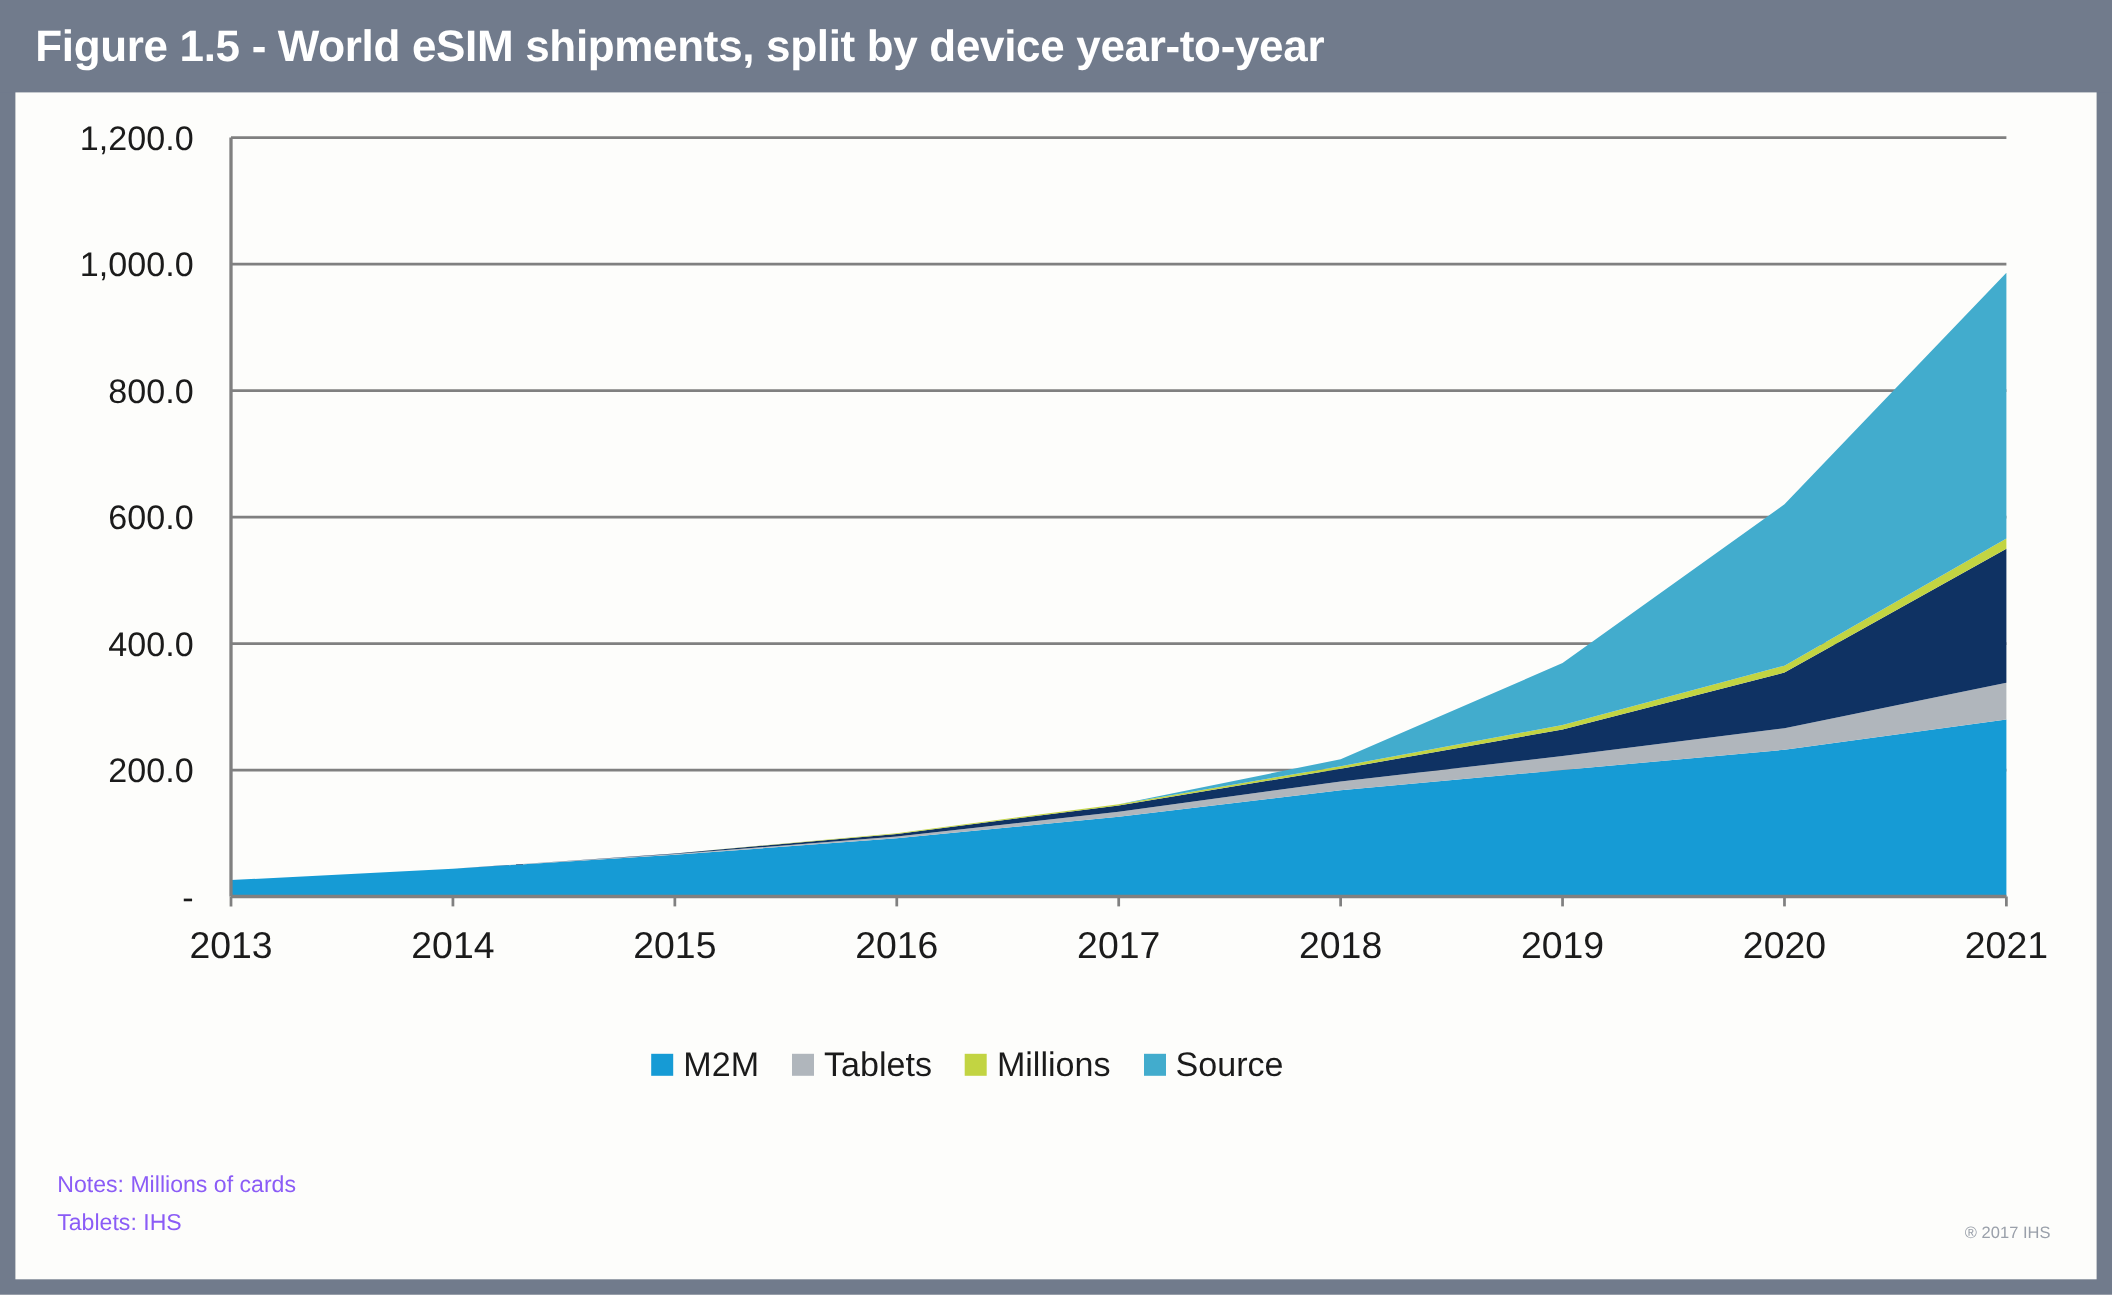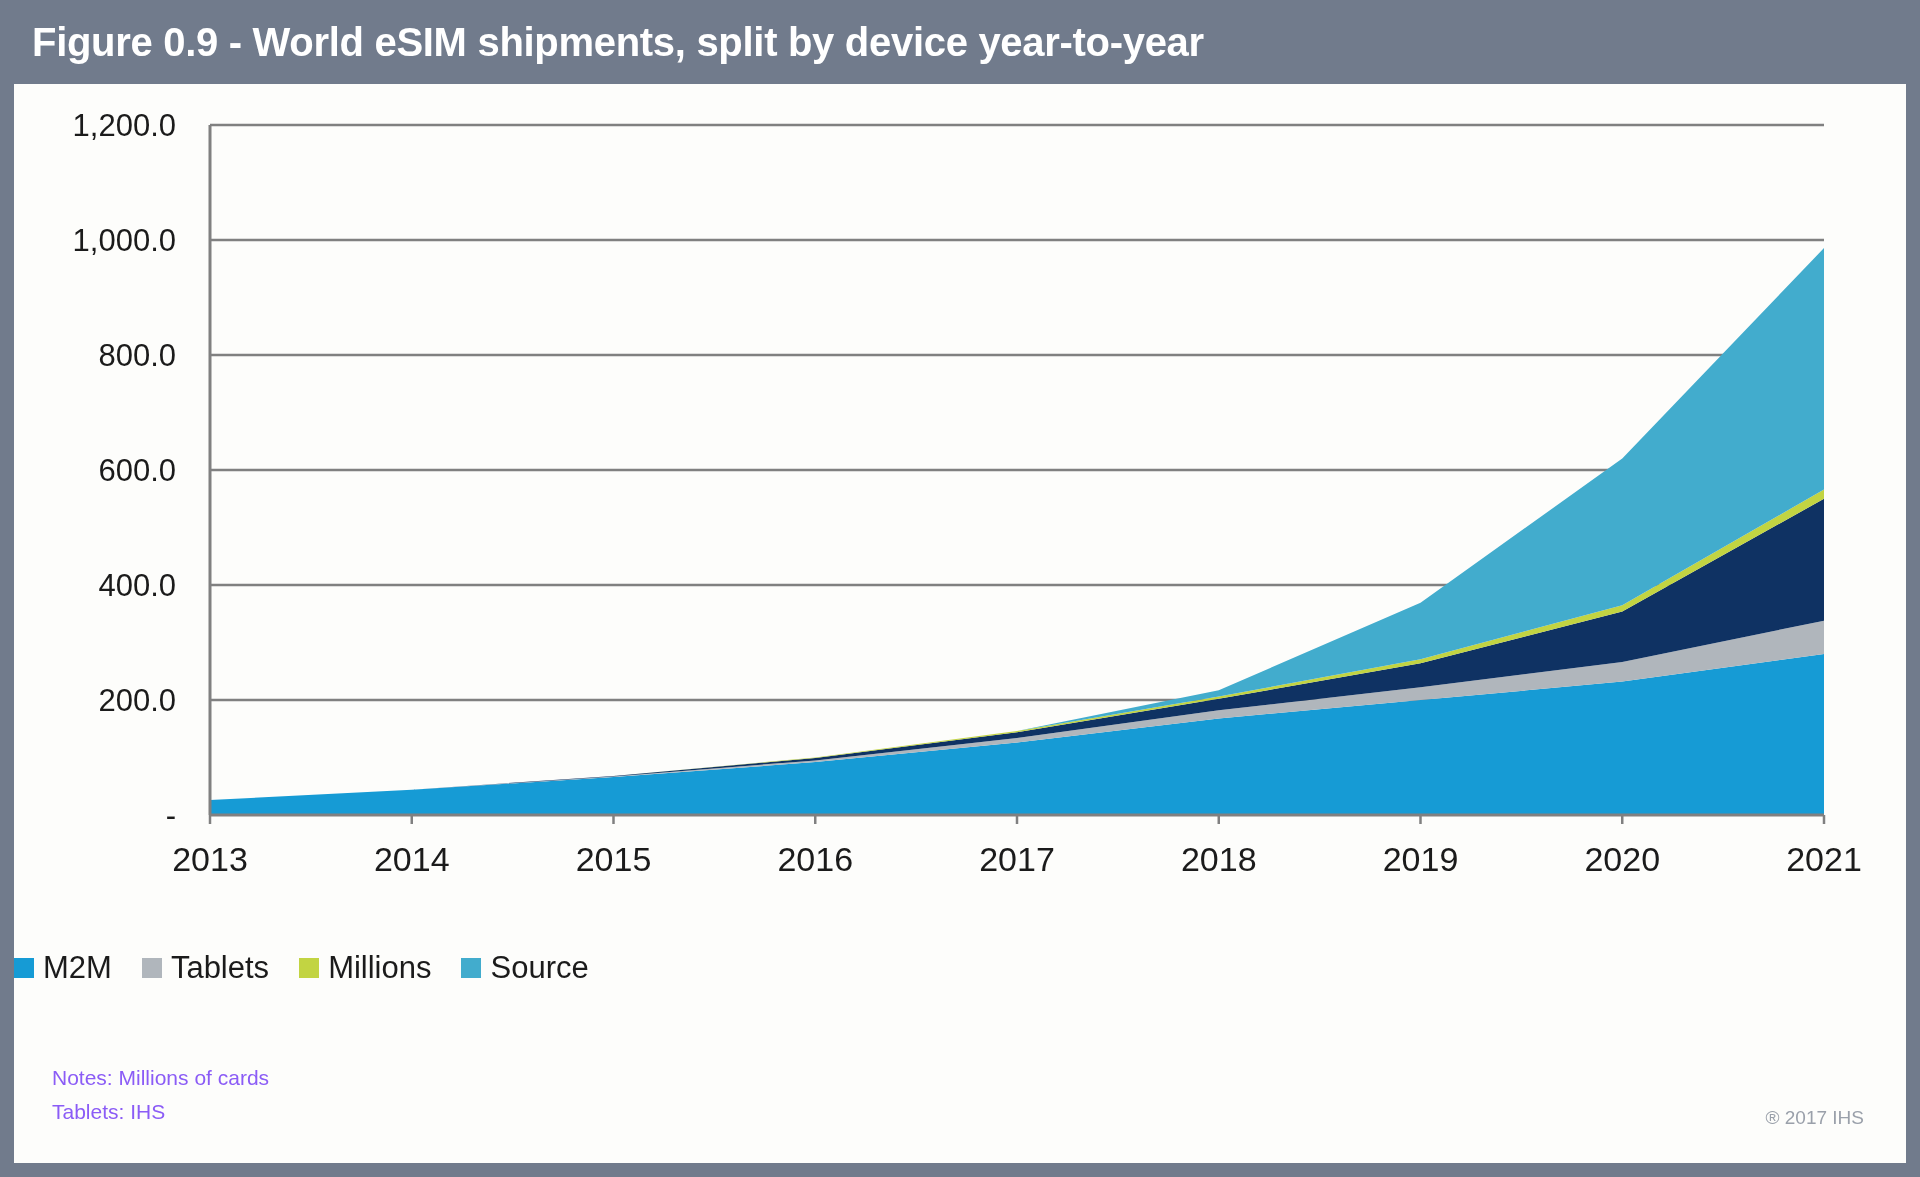--- a/index.html
+++ b/index.html
@@ -64,30 +64,31 @@
     font-size: 21px;
     line-height: 34px;
     font-family: "Liberation Sans", sans-serif;
     white-space: nowrap;
   }
   .copyright {
     position: absolute;
     right: 42px;
     bottom: 34px;
     color: #9aa0aa;
-    font-size: 19px;
+    font-size: 15px;
     font-family: "Liberation Sans", sans-serif;
     white-space: nowrap;
   }
   .legend {
     position: absolute;
     left: 0;
     top: 866px;
     width: 1731px;
     display: flex;
+    justify-content: center;
     align-items: center;
     gap: 30px;
   }
   .legend-item {
     display: flex;
     align-items: center;
     gap: 9px;
   }
   .legend-swatch {
     width: 20px;
@@ -108,21 +109,21 @@
   text.ytick { font-size: 31px; text-anchor: end; }
   text.xtick { font-size: 34px; text-anchor: middle; }
 </style>
 </head>
 <body>
 
 <div id="page">
   <div class="figure-frame">
 
     <div class="title-bar">
-      <span class="title-text">Figure 0.9 - World eSIM shipments, split by device year-to-year</span>
+      <span class="title-text">Figure 1.5 - World eSIM shipments, split by device year-to-year</span>
     </div>
 
     <div class="chart-panel">
 
       <svg class="plot" width="1892" height="860" viewBox="0 0 1892 860">
         <g id="grid-group">
             <line x1="196" x2="1810" y1="616" y2="616" stroke="#808080" stroke-width="2.5"></line>
             <line x1="196" x2="1810" y1="501" y2="501" stroke="#808080" stroke-width="2.5"></line>
             <line x1="196" x2="1810" y1="386" y2="386" stroke="#808080" stroke-width="2.5"></line>
             <line x1="196" x2="1810" y1="271" y2="271" stroke="#808080" stroke-width="2.5"></line>

